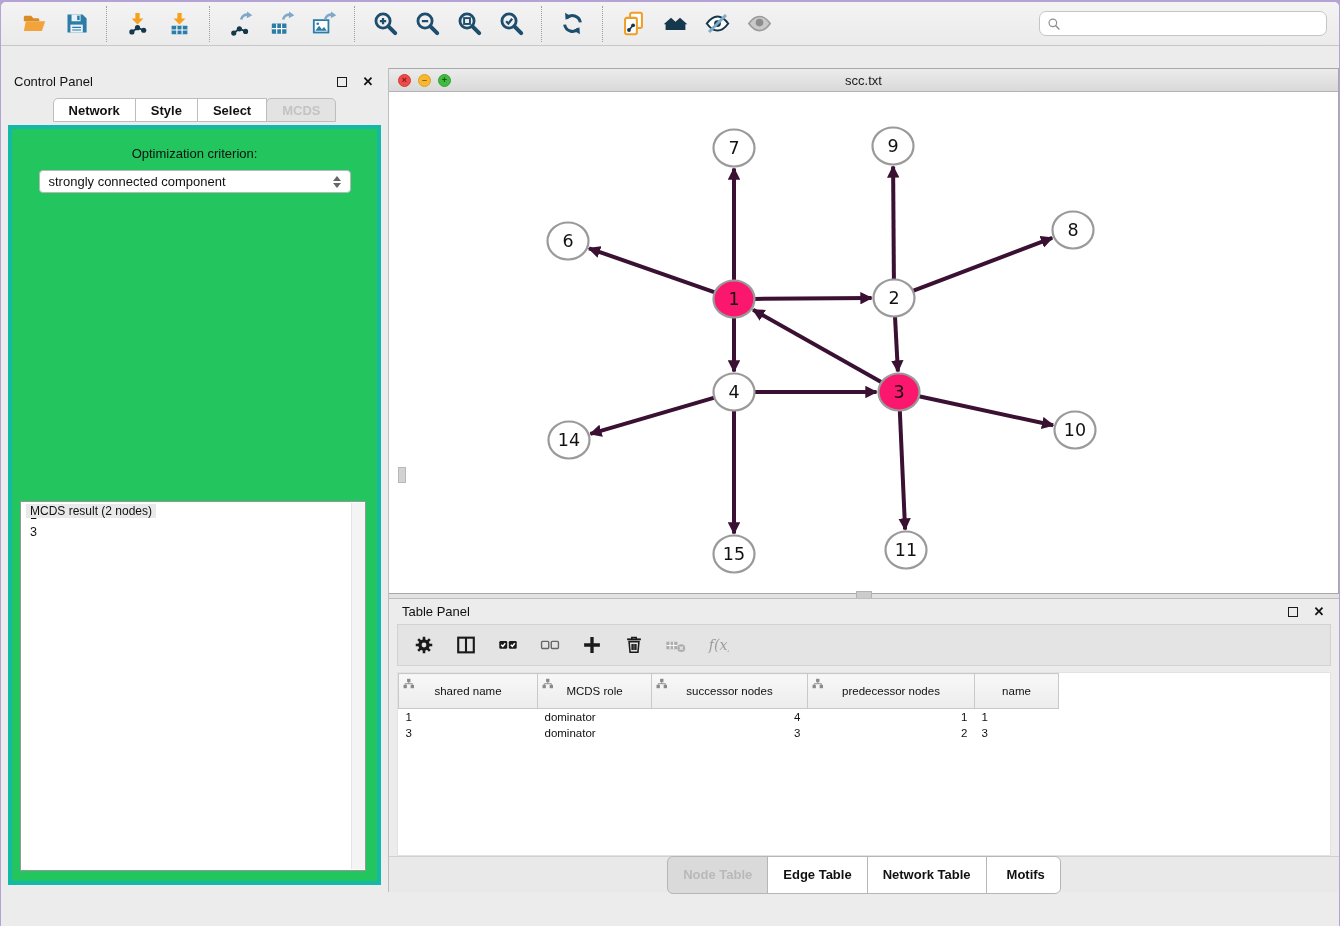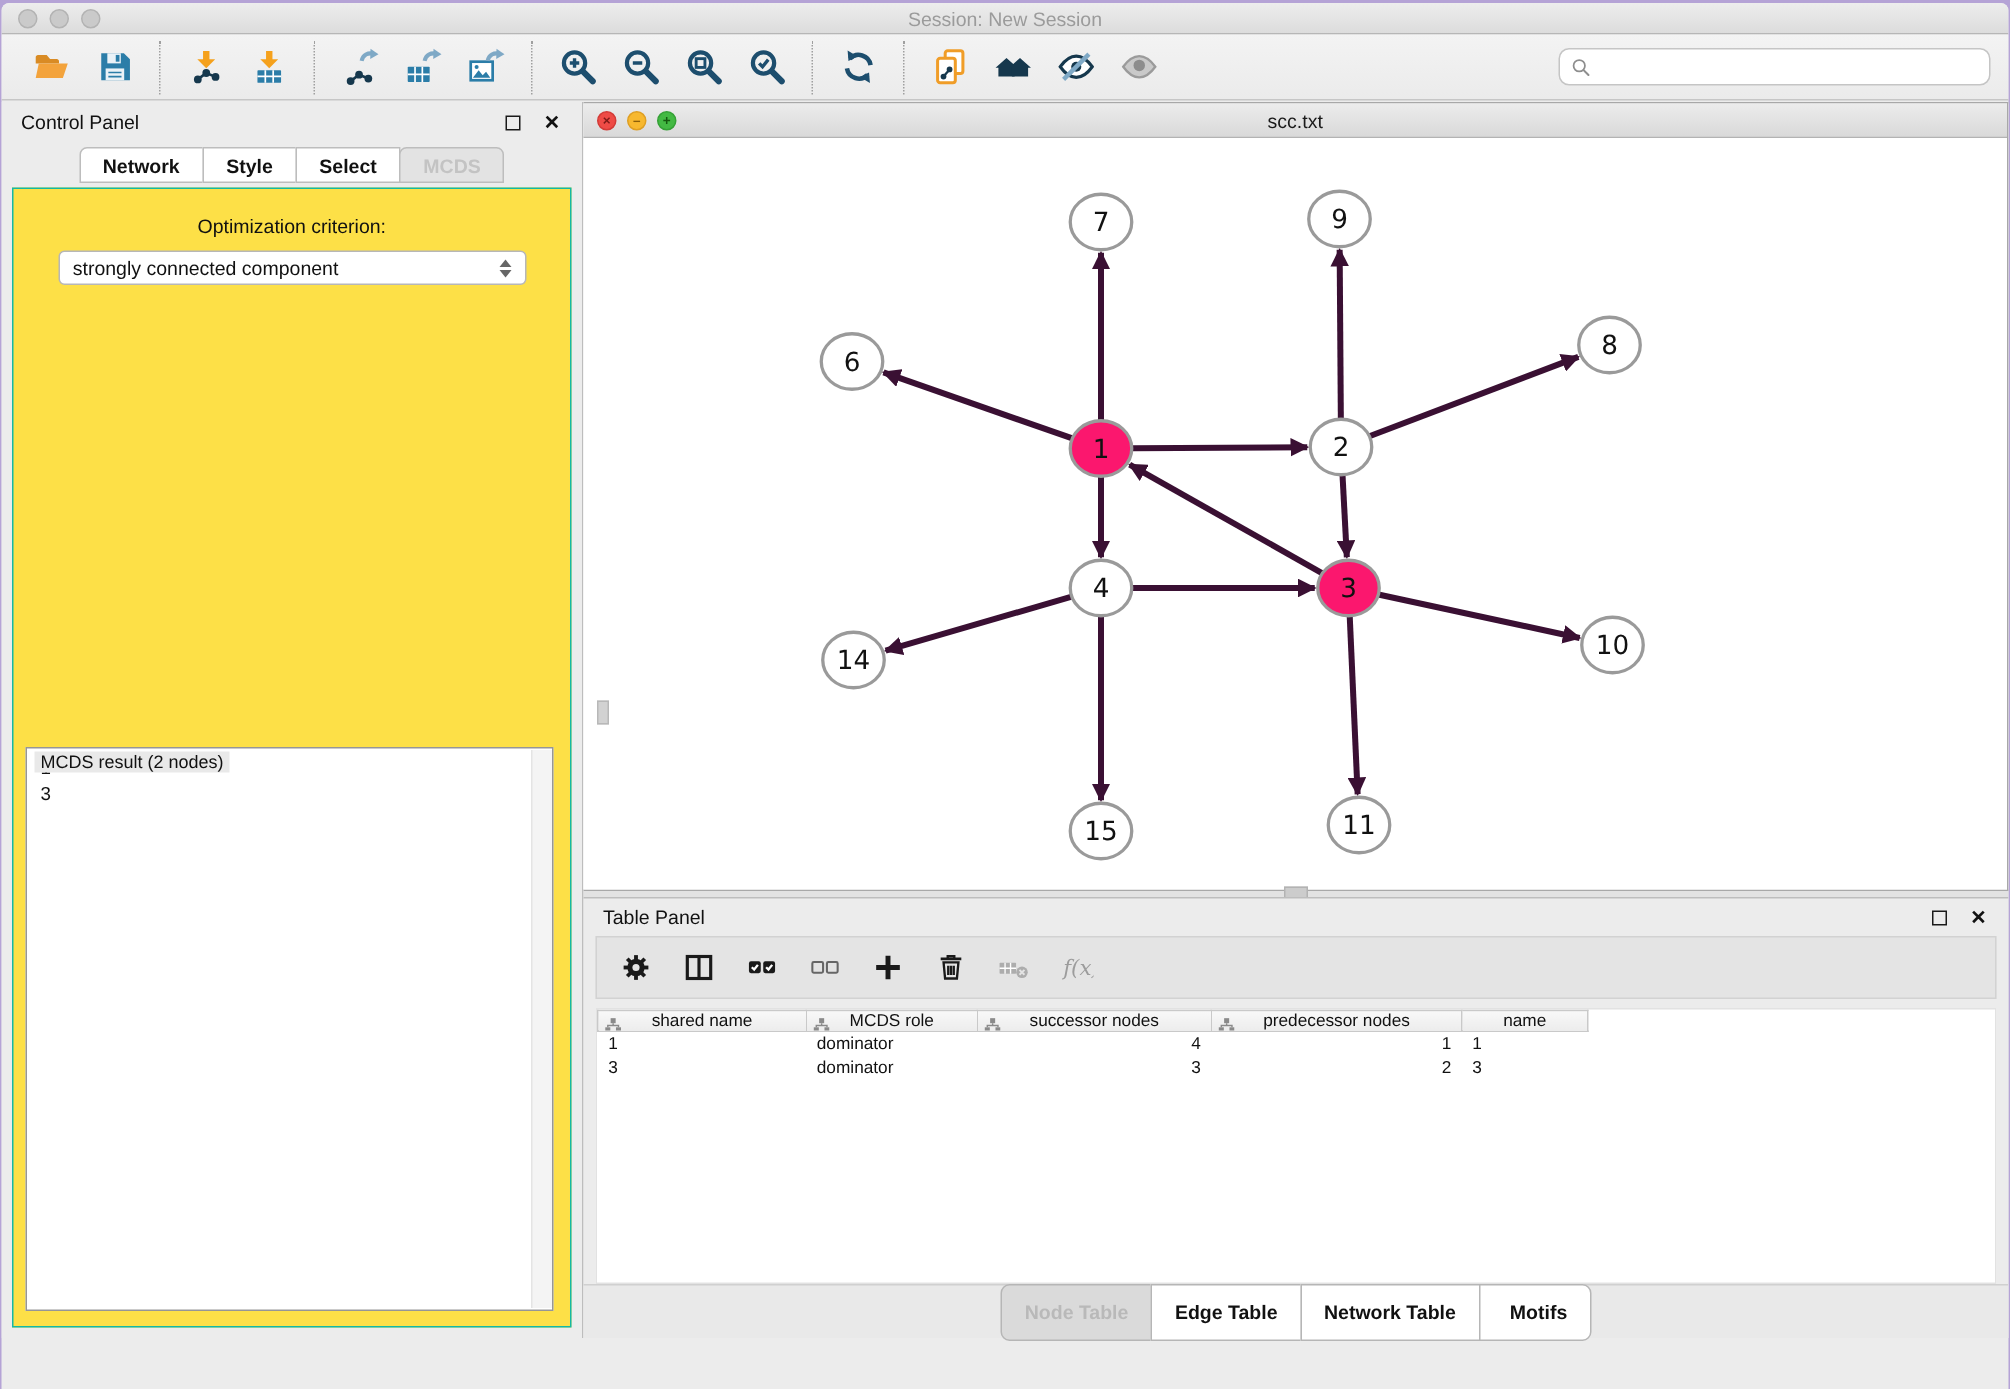--- a/index.html
+++ b/index.html
@@ -51,21 +51,21 @@
 
   .cp-tabs { display:flex; justify-content:center; position:relative; z-index:2; margin-top:3px; }
   .cp-tab { height:24px; padding:0 15px; background:#fff; border:1px solid #bdbdbd;
     font-size:13px; font-weight:600; color:#111; display:flex; align-items:center;
     margin-left:-1px; cursor:pointer; }
   .cp-tab:first-child { border-top-left-radius:5px; margin-left:0; }
   .cp-tab:last-child { border-top-right-radius:5px; }
   .cp-tab.active { background:#e3e3e3; color:#c3c3c3; border-top-right-radius:5px; border-top-left-radius:5px;}
 
   .cp-content { position:absolute; top:57px; left:7px; right:7px; bottom:7px;
-    border:1px solid #14b8a6; background:#fde047; }
+    border:4px solid #14b8a6; background:#22c55e; }
   .opt-label { text-align:center; margin-top:17px; font-size:13px; color:#111; }
   .mac-select { margin:9px auto 0; width:312px; height:23px; background:#fff;
     border:1px solid #b7b7b7; border-radius:4px; display:flex; align-items:center;
     padding:0 9px; font-size:13px; color:#111; cursor:pointer; }
   .mac-select .arrows { margin-left:auto; display:flex; flex-direction:column; gap:2px; align-items:center; }
   .tri-up { width:0; height:0; border-left:4px solid transparent; border-right:4px solid transparent;
     border-bottom:5px solid #666; }
   .tri-down { width:0; height:0; border-left:4px solid transparent; border-right:4px solid transparent;
     border-top:5px solid #666; }
   .btn-row { display:flex; justify-content:center; gap:15px; margin-top:12px; }
@@ -104,21 +104,21 @@
     display:flex; flex-direction:column; position:relative; }
   .tp-head { height:25px; display:flex; align-items:center; padding:0 13px; font-size:13px; color:#111; }
   .tp-toolbar { height:42px; margin:0 8px; background:#e4e4e4; border:1px solid #d2d2d2;
     display:flex; align-items:center; padding:0 12px; gap:14px; flex:none; }
   .tp-btn { background:none; border:none; padding:0; width:28px; height:28px;
     display:flex; align-items:center; justify-content:center; cursor:pointer; }
   .tp-btn.disabled { cursor:default; }
   .tp-body { flex:1; background:#fff; margin:6px 8px 0 8px; overflow:hidden; border:1px solid #e2e2e2; }
   table.node-table { border-collapse:collapse; font-size:11.5px; color:#111; table-layout:fixed; }
   .node-table th { background:linear-gradient(#f8f8f8,#ececec); border:1px solid #c9c9c9;
-    font-weight:400; height:14px; padding:0 4px; position:relative; text-align:center;
+    font-weight:400; height:35px; padding:0 4px; position:relative; text-align:center;
     font-size:11.5px; overflow:hidden; white-space:nowrap; }
   .node-table th .tree-ic { position:absolute; left:4px; top:4px; }
   .node-table td { height:16px; padding:0 7px; overflow:hidden; white-space:nowrap; }
   .node-table td.num { text-align:right; }
   .tp-tabs { height:36px; background:#e9e9e9; border-top:1px solid #d0d0d0;
     display:flex; align-items:center; justify-content:center; flex:none; }
   .tp-tab { height:38px; padding:0 15px; background:#fff; border:1px solid #b6b6b6;
     font-size:13px; font-weight:600; color:#111; display:flex; align-items:center;
     margin-left:-1px; cursor:pointer; }
   .tp-tab:first-child { border-radius:6px 0 0 6px; margin-left:0; }
@@ -136,28 +136,20 @@
     border-radius:3px; font-size:12.5px; color:#111; cursor:pointer;
     font-family:"Liberation Sans",sans-serif; }
   .mem-dot { width:12px; height:12px; border-radius:50%; }
   .icon { display:flex; align-items:center; justify-content:center; }
 </style>
 </head>
 <body>
 
 <div class="app">
 
-  <div class="titlebar">
-    <div class="traffic">
-      <span class="dot gray"></span>
-      <span class="dot gray"></span>
-      <span class="dot gray"></span>
-    </div>
-    <div class="title">Session: New Session</div>
-  </div>
 
   <div class="toolbar">
     <div class="tb-groups" style="display:flex;align-items:center;">
         <button class="tb-btn">
           <span class="icon">
             <svg width="27" height="27" viewBox="0 0 24 24">
               <path d="M2.5 6.3c0-.7.6-1.3 1.3-1.3h5.2l2 2.4h4c.7 0 1.3.6 1.3 1.3v1.3H2.5z" fill="#d98b24"></path>
               <path d="M4.3 10h17.2l-2.9 8.7H2.5z" fill="#f3a33c"></path>
             </svg>
           </span>

